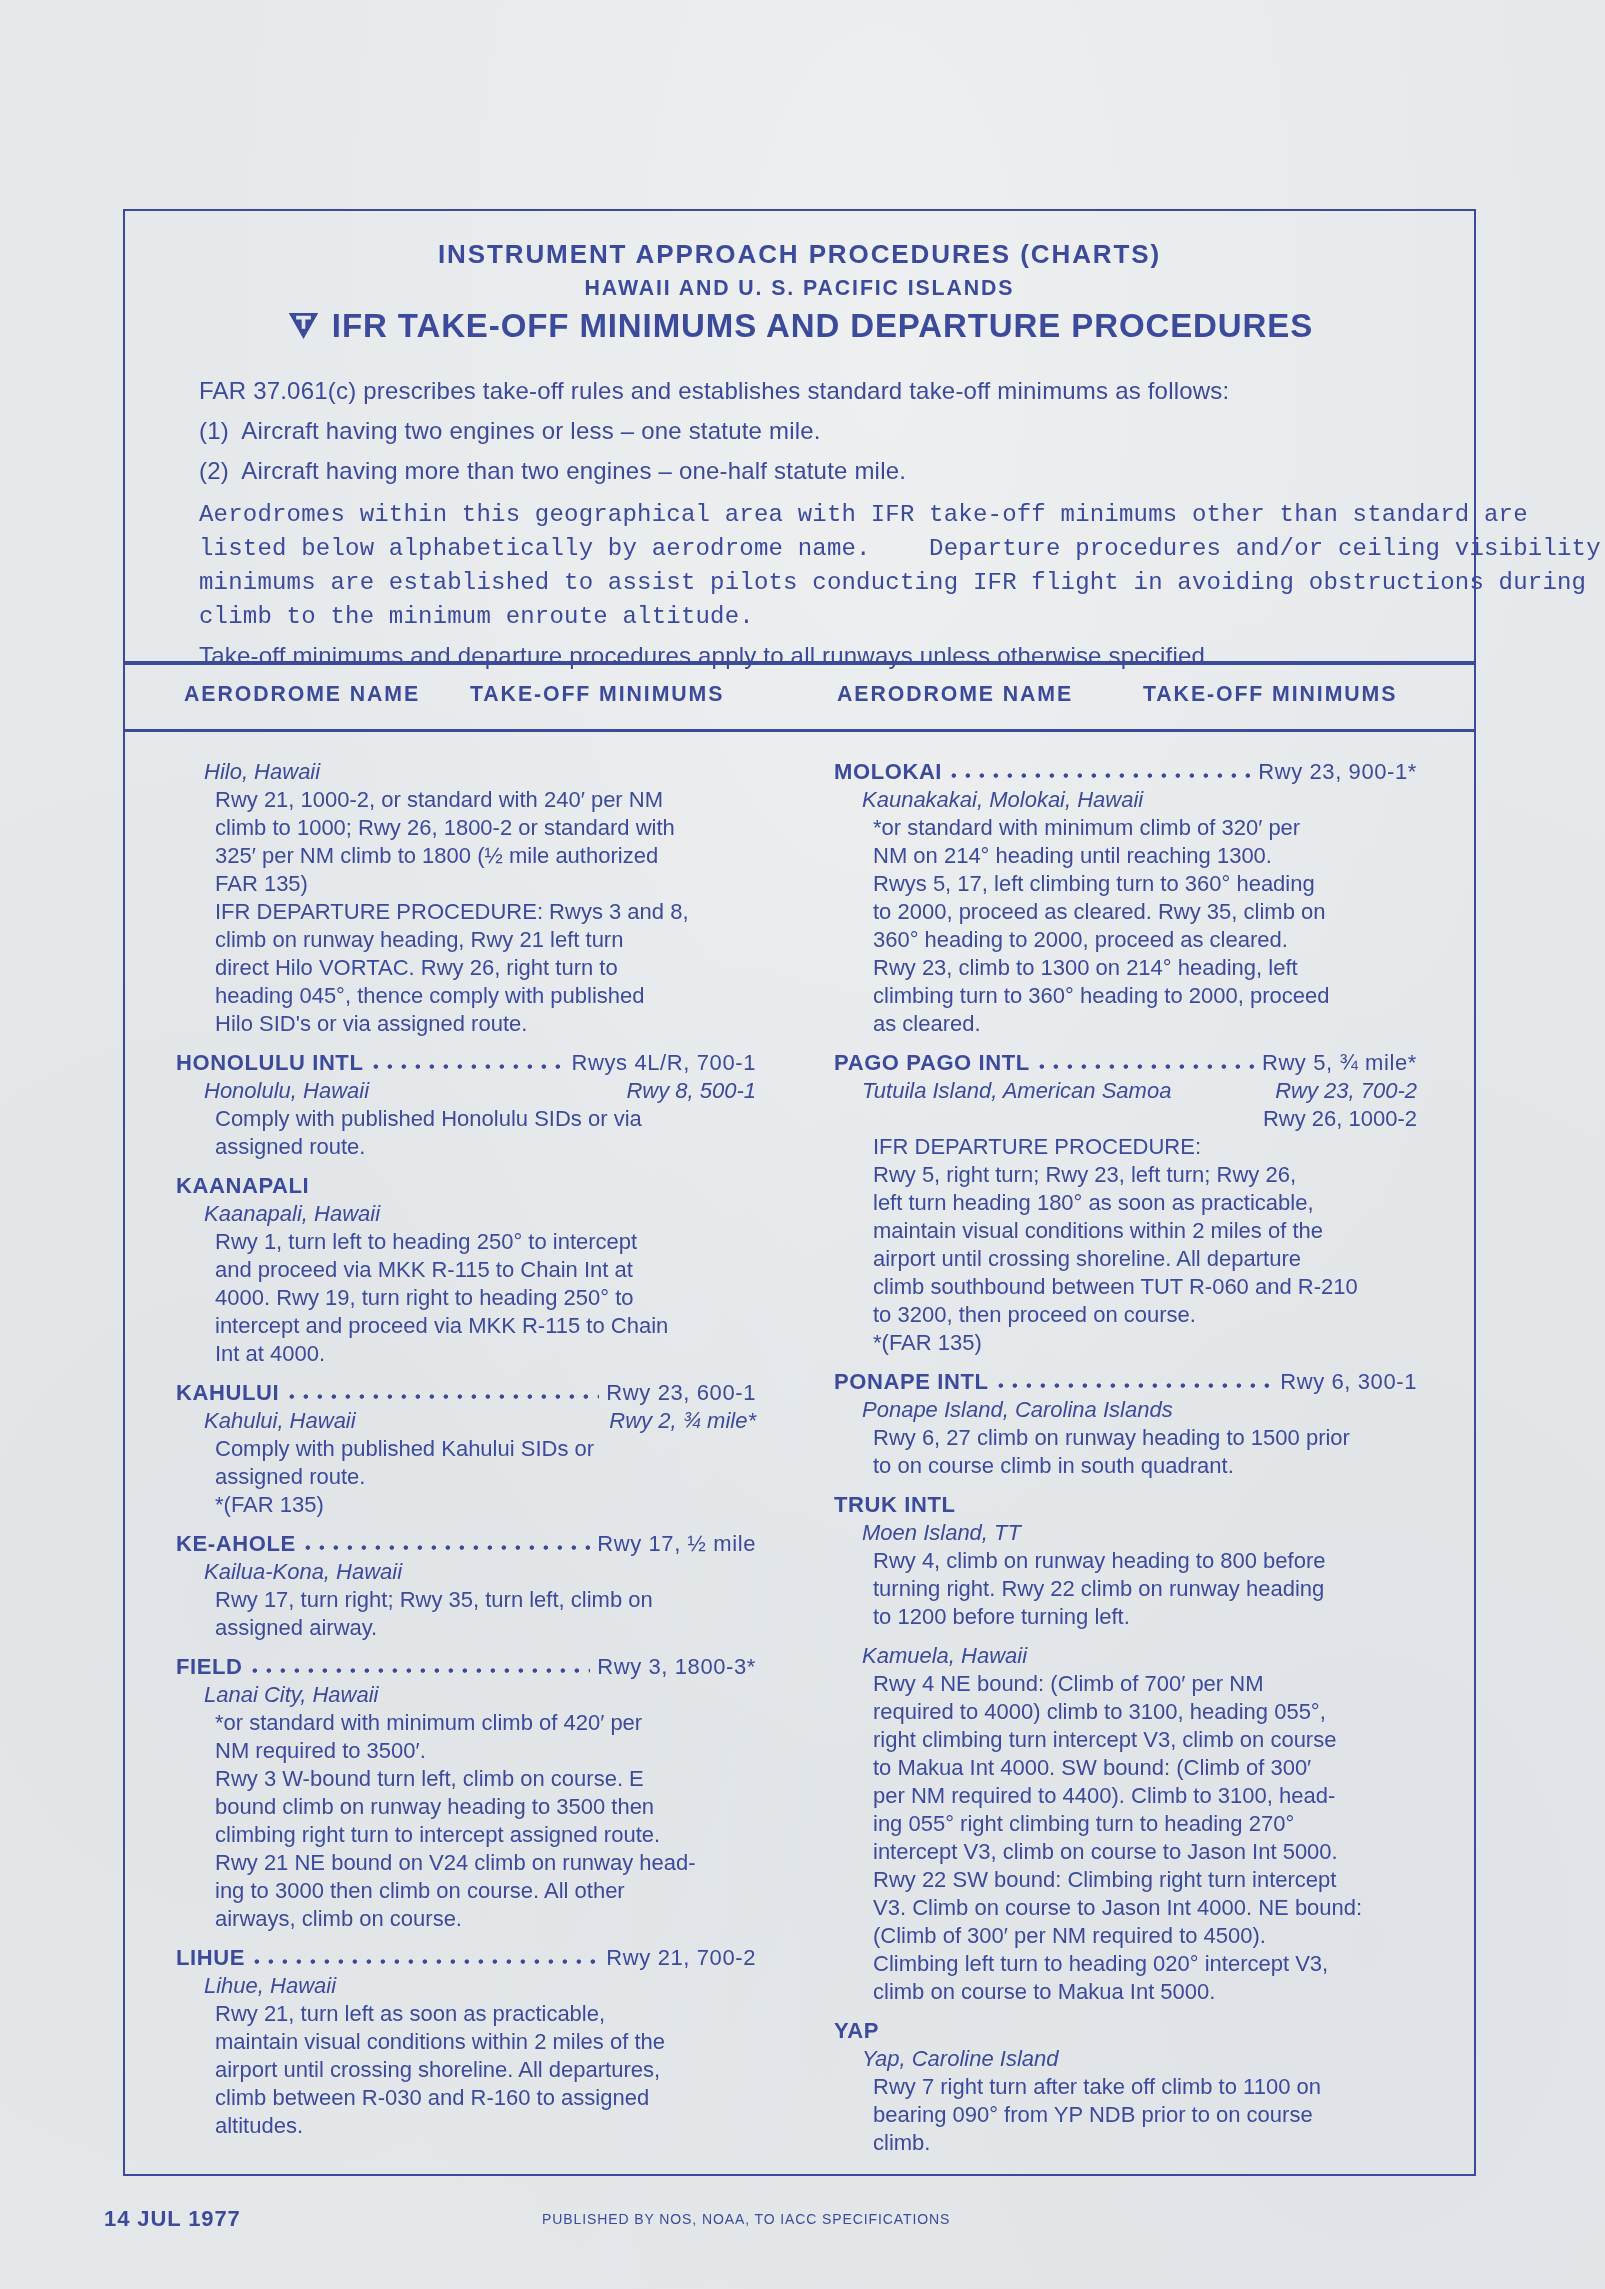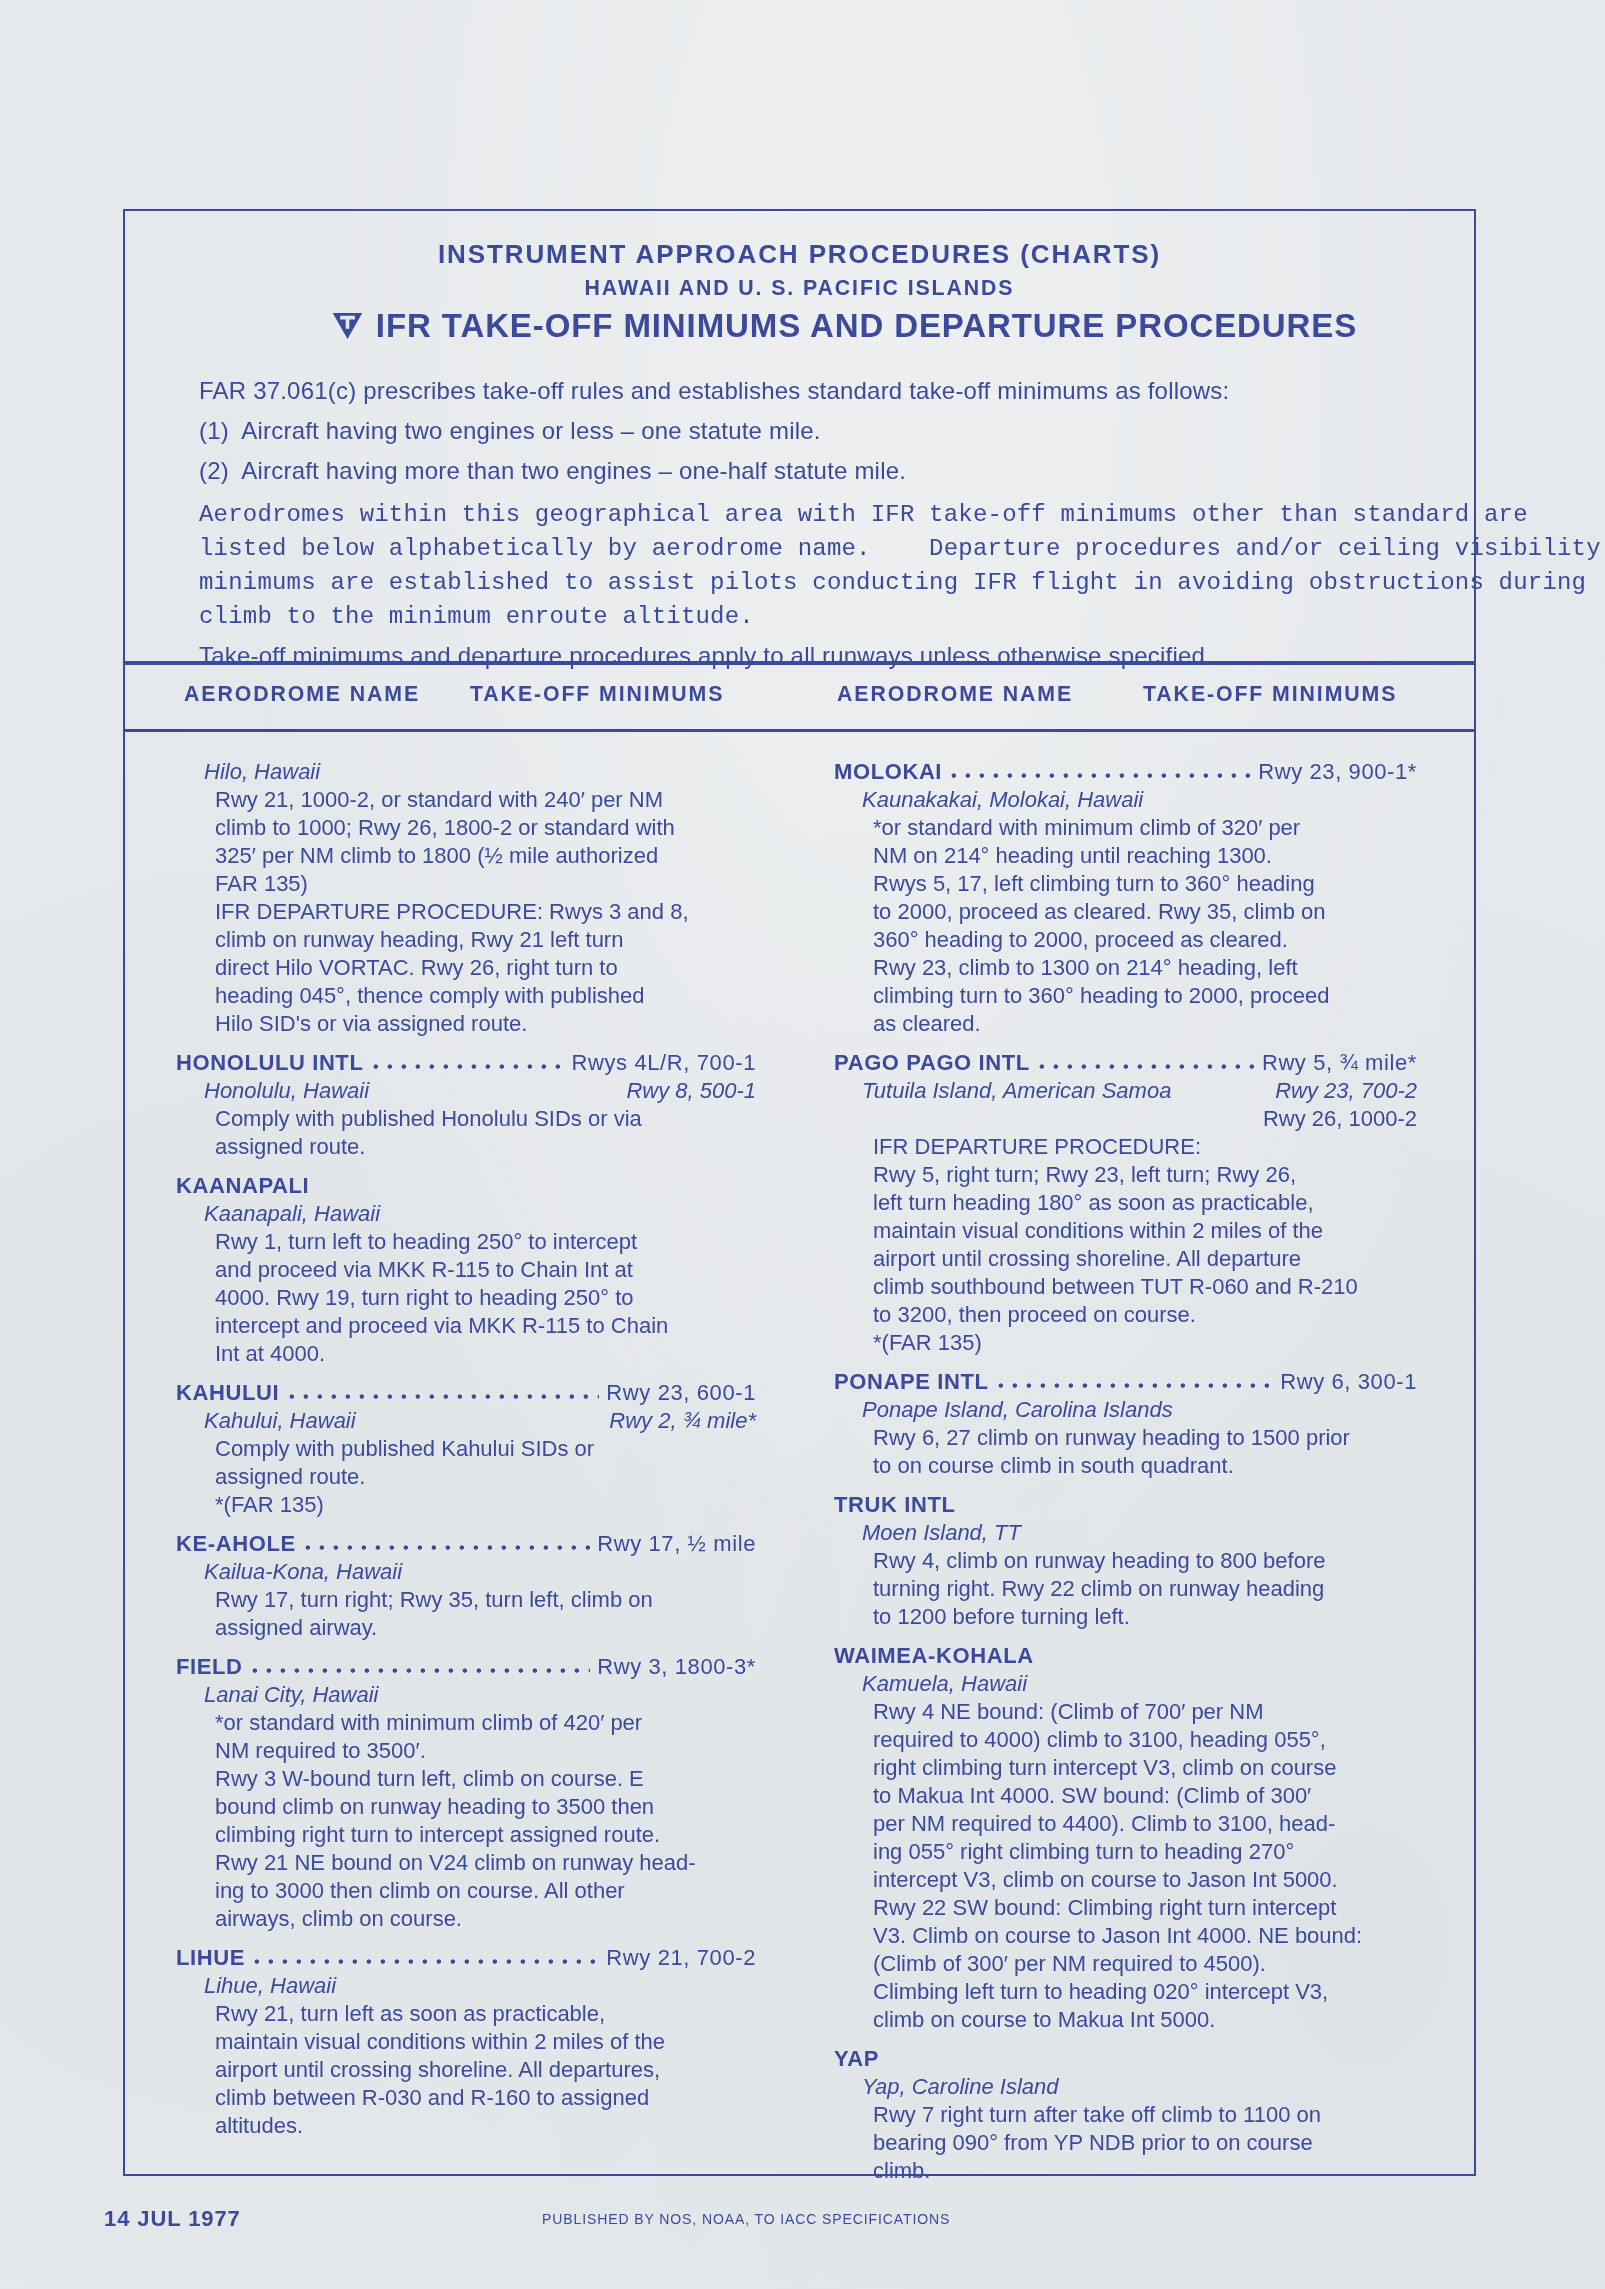--- a/index.html
+++ b/index.html
@@ -31,21 +31,21 @@
     position:absolute;left:0;top:28px;width:100%;text-align:center;
     font-size:26px;letter-spacing:1.9px;font-weight:bold;white-space:pre;
   }
   .title2{
     position:absolute;left:0;top:65px;width:100%;text-align:center;
     font-size:21.3px;letter-spacing:1.9px;font-weight:bold;white-space:pre;
   }
   .title3{
     position:absolute;left:0;top:96px;width:100%;
     display:flex;justify-content:center;align-items:center;gap:11px;
-    font-size:33px;letter-spacing:0.9px;font-weight:bold;white-space:pre;padding-left:44px;
+    font-size:33px;letter-spacing:0.9px;font-weight:bold;white-space:pre;
   }
   .trouble-t{flex:0 0 auto;}
   
   .intro{
     position:absolute;left:74px;top:160px;width:1215px;
     font-size:24px;letter-spacing:0.2px;
   }
   .intro p{margin:0;white-space:pre;line-height:40px;}
   .intro .para{line-height:34px;margin-top:6.5px;font-family:Liberation Mono, monospace;}
   .intro .apply{margin-top:2.8px;}
@@ -275,23 +275,20 @@
             <span class="entry-name">TRUK INTL</span>
           </div>
           <div class="entry-locrow">
             <span class="entry-loc">Moen Island, TT</span>
           </div>
           <div class="entry-body">Rwy 4, climb on runway heading to 800 before
 turning right. Rwy 22 climb on runway heading
 to 1200 before turning left.</div>
         </div>
         <div class="entry">
-          <div class="entry-head">
-            <span class="entry-name">WAIMEA-KOHALA</span>
-          </div>
           <div class="entry-locrow">
             <span class="entry-loc">Kamuela, Hawaii</span>
           </div>
           <div class="entry-body">Rwy 4 NE bound: (Climb of 700′ per NM
 required to 4000) climb to 3100, heading 055°,
 right climbing turn intercept V3, climb on course
 to Makua Int 4000. SW bound: (Climb of 300′
 per NM required to 4400). Climb to 3100, head-
 ing 055° right climbing turn to heading 270°
 intercept V3, climb on course to Jason Int 5000.

